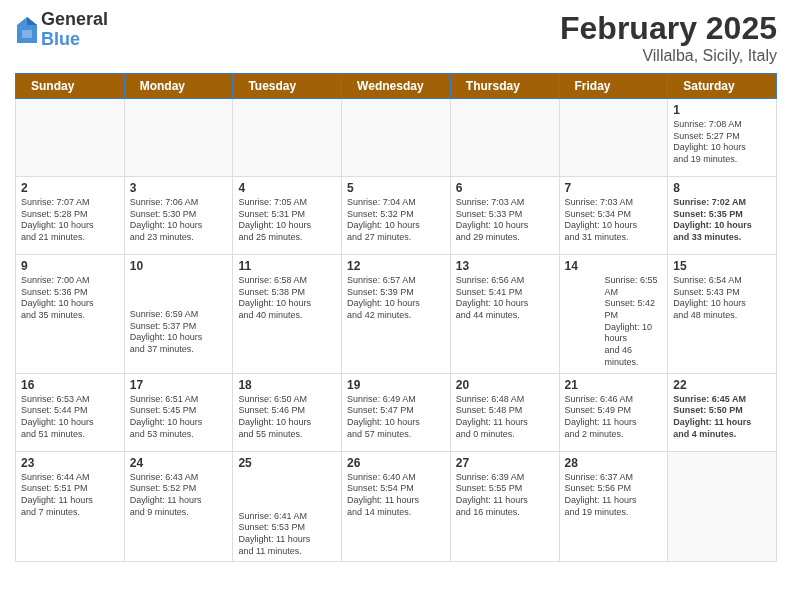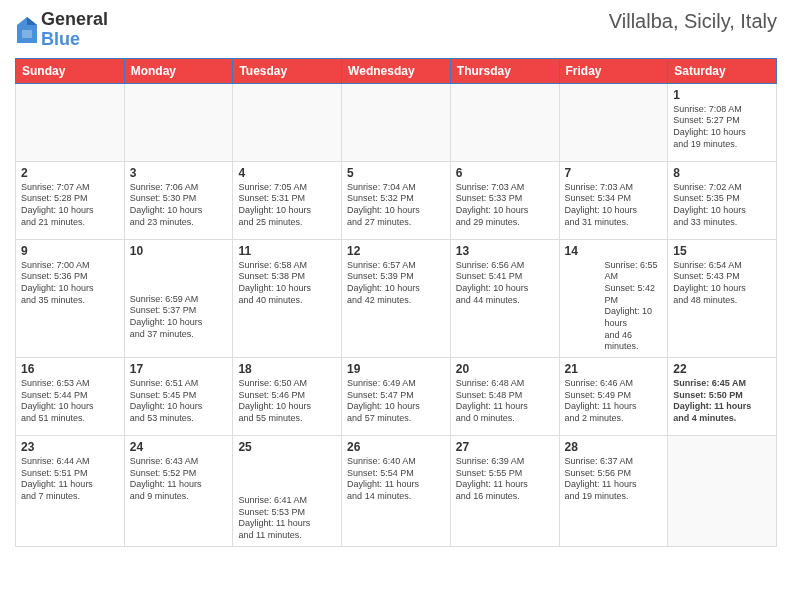--- a/index.html
+++ b/index.html
@@ -47,34 +47,34 @@
     }
     .title-section {
       text-align: right;
     }
     .month-title {
       font-size: 32px;
       font-weight: bold;
       color: #333;
     }
     .location {
-      font-size: 20px;
+      font-size: 16px;
       color: #555;
     }
     .calendar {
       width: 100%;
       border-collapse: collapse;
       border: 1px solid #ccc;
     }
     .calendar th {
-      background-color: #ef4444;
+      background-color: #a16207;
       color: white;
       font-size: 12px;
       font-weight: bold;
-      padding: 5px 6px;
+      padding: 5px 15px;
       text-align: left;
       border: 1px solid #3a7bc8;
     }
     .calendar td {
       width: calc(100% / 7);
       vertical-align: top;
       padding: 4px 5px;
       border: 1px solid #ddd;
       font-size: 9.5px;
       color: #333;
@@ -107,20 +107,21 @@
         <polygon points="12,2 22,10 22,28 2,28 2,10" fill="#4a90d9"></polygon>
         <polygon points="12,2 22,10 12,10" fill="#2a6db5"></polygon>
         <rect x="7" y="15" width="10" height="8" fill="white" opacity="0.3"></rect>
       </svg>
       <div class="logo-text">
         <span class="logo-general">General</span>
         <span class="logo-blue">Blue</span>
       </div>
     </div>
     <div class="title-section">
+      <div class="month-title">February 2025</div>
       <div class="location">Villalba, Sicily, Italy</div>
     </div>
   </div>
 
   <table class="calendar">
     <thead>
       <tr>
       <th>Sunday</th>
           <th>Monday</th>
           <th>Tuesday</th>
@@ -184,21 +185,21 @@
           </td>
           <td>
             <span class="day-number">7</span>
             <div class="day-info" style="white-space: pre-line;">Sunrise: 7:03 AM
 Sunset: 5:34 PM
 Daylight: 10 hours
 and 31 minutes.</div>
           </td>
           <td>
             <span class="day-number">8</span>
-            <div class="day-info" style="white-space: pre-line;">Sunrise: 7:02 AM
+            <div class="day-info" style="white-space: pre-line; font-weight: bold;">Sunrise: 7:02 AM
 Sunset: 5:35 PM
 Daylight: 10 hours
 and 33 minutes.</div>
           </td>
         </tr>
         <tr>
           <td>
             <span class="day-number">9</span>
             <div class="day-info" style="white-space: pre-line;">Sunrise: 7:00 AM
 Sunset: 5:36 PM

